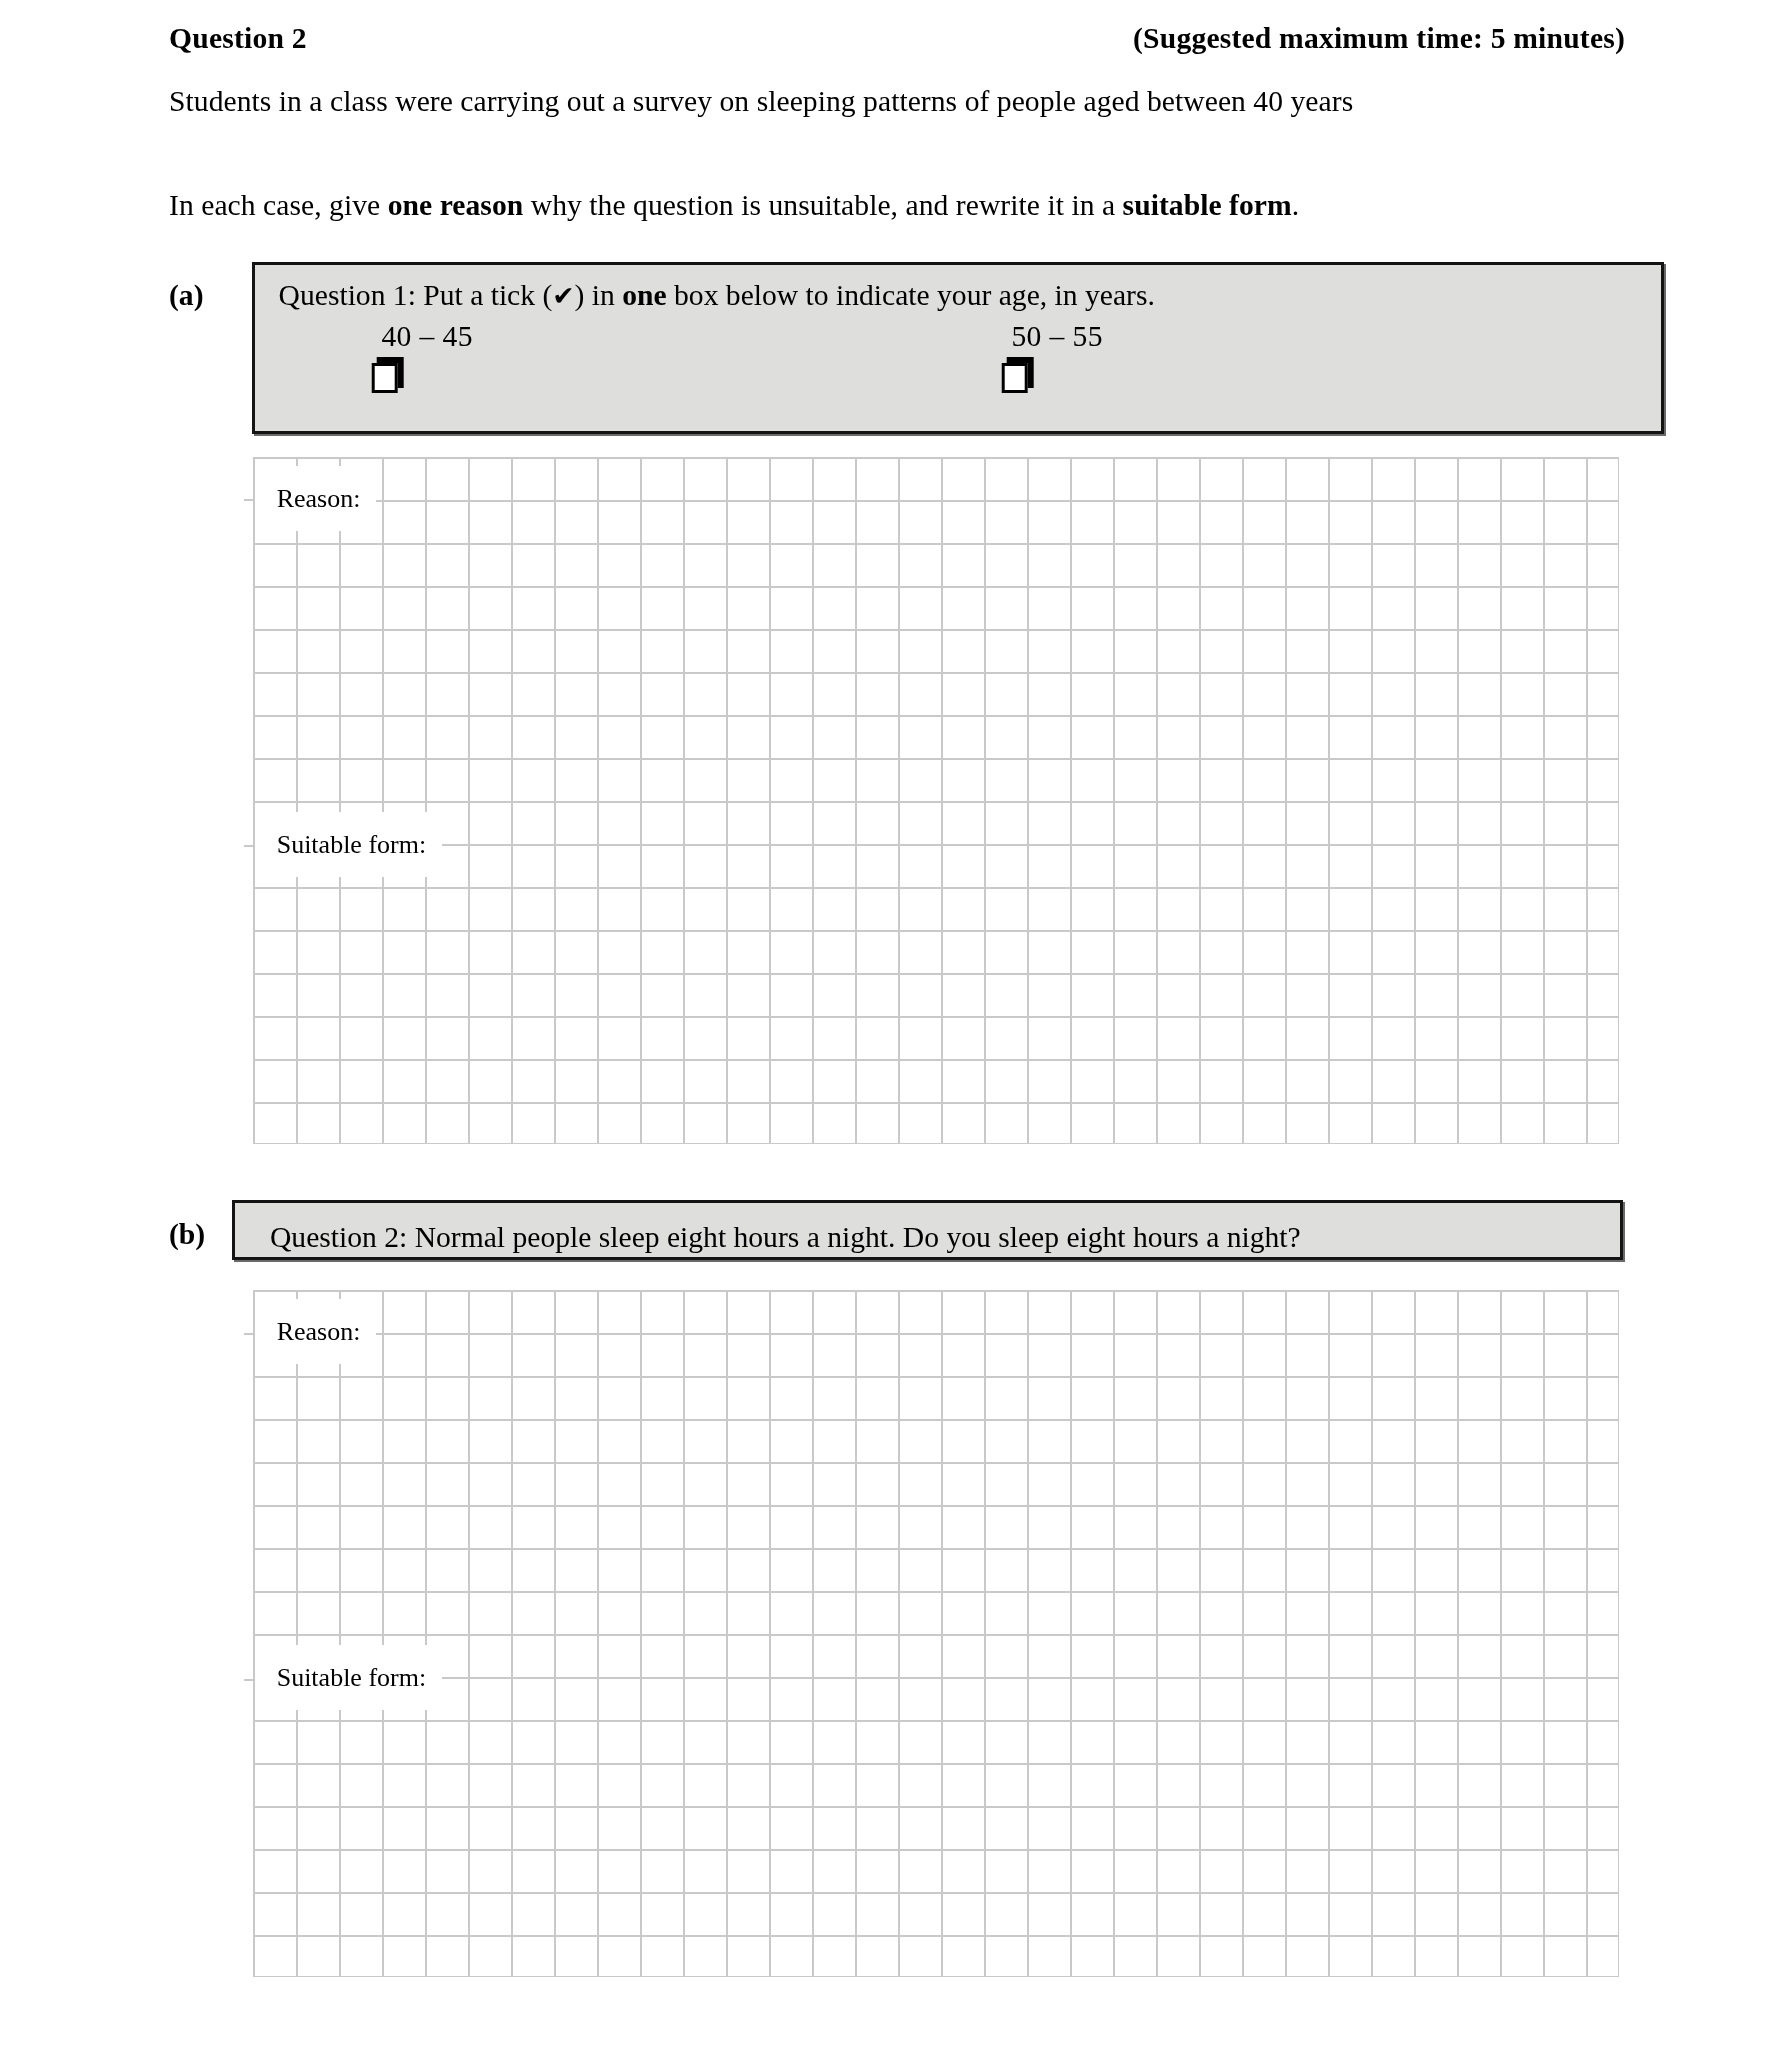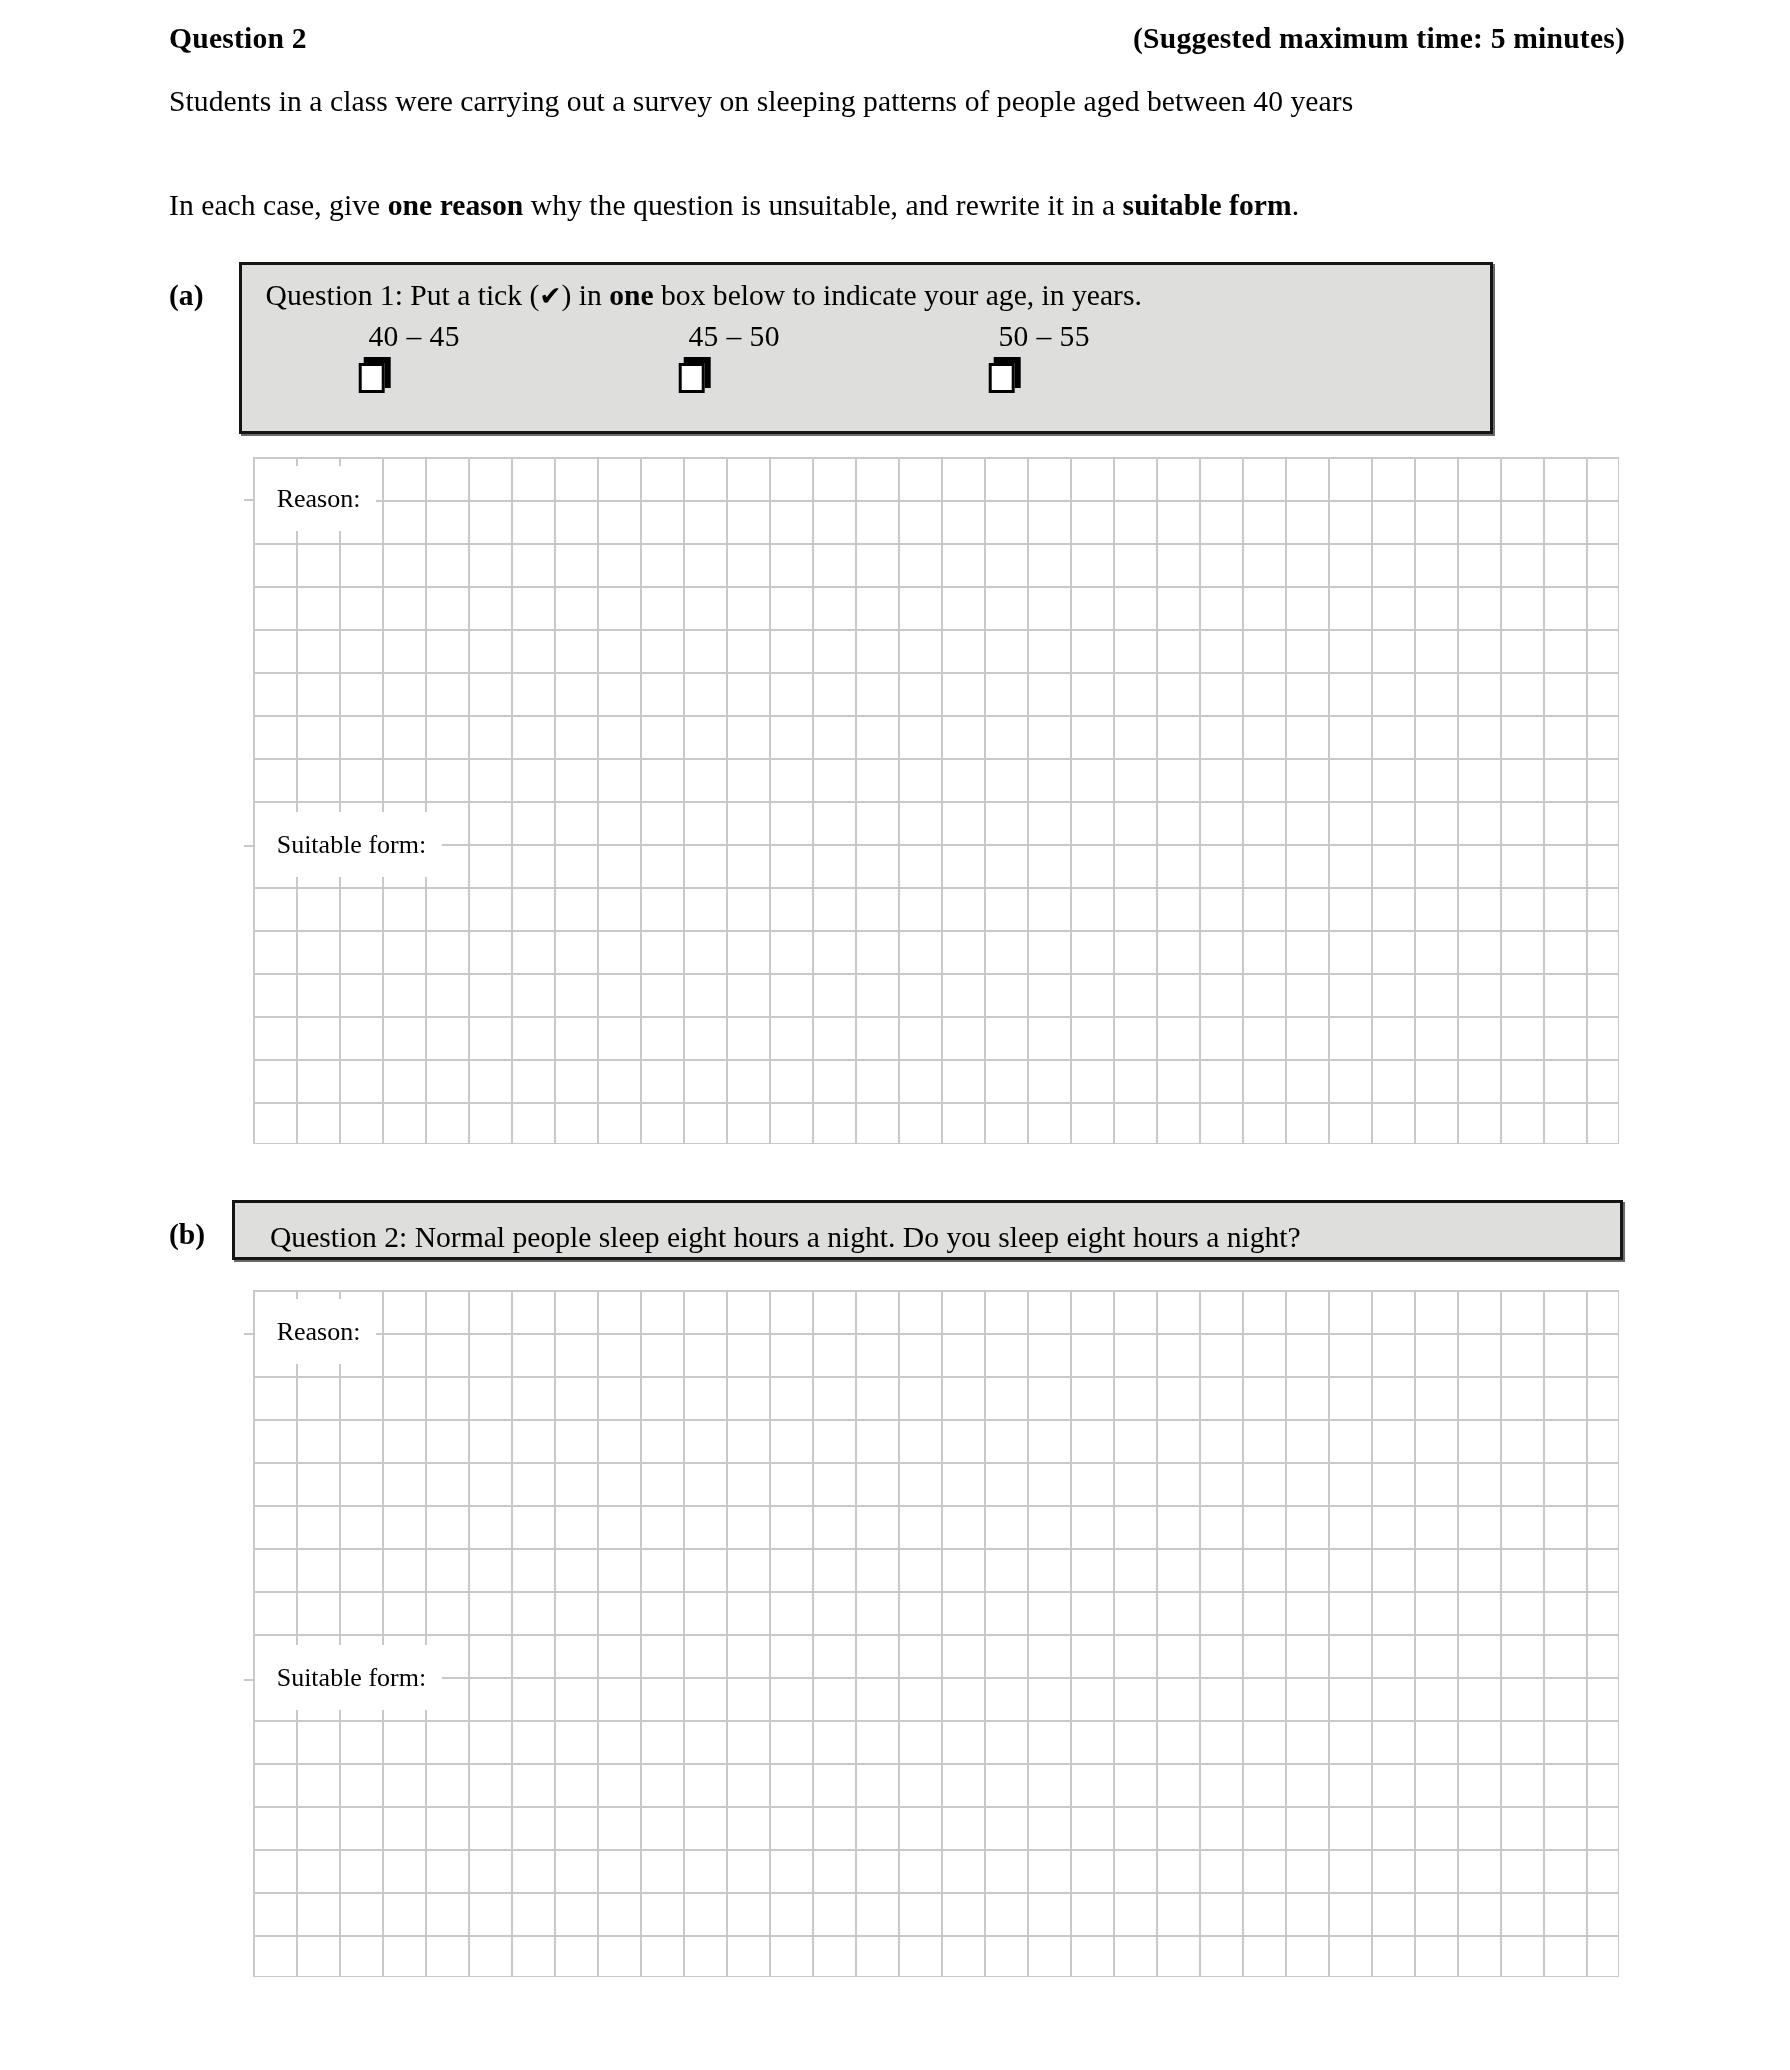--- a/index.html
+++ b/index.html
@@ -63,23 +63,23 @@
 
   
   .qbox {
     position: absolute;
     background: #dededd;
     border: 3px solid #141414;
     box-sizing: border-box;
     box-shadow: 2px 2px 0 0 #6a6a6a;
   }
   .qbox-a {
-    left: 239px;
+    left: 252px;
     top: 262px;
-    width: 1254px;
+    width: 1412px;
     height: 172px;
     text-decoration: underline;
   }
   .qbox-b {
     left: 232px;
     top: 1200px;
     width: 1391px;
     height: 60px;
   }
   .qbox-text {
@@ -236,29 +236,20 @@
     <div class="age-opt" style="left:41px;">
       <span class="age-label">40 – 45</span>
       <span class="tickbox-wrap">
         <span class="tickbox">
           <span class="shadow"></span>
           <span class="face"></span>
         </span>
       </span>
     </div>
 
-    <div class="age-opt" style="left:361px;">
-      <span class="age-label">45 – 50</span>
-      <span class="tickbox-wrap">
-        <span class="tickbox">
-          <span class="shadow"></span>
-          <span class="face"></span>
-        </span>
-      </span>
-    </div>
 
     <div class="age-opt" style="left:671px;">
       <span class="age-label">50 – 55</span>
       <span class="tickbox-wrap">
         <span class="tickbox">
           <span class="shadow"></span>
           <span class="face"></span>
         </span>
       </span>
     </div>

